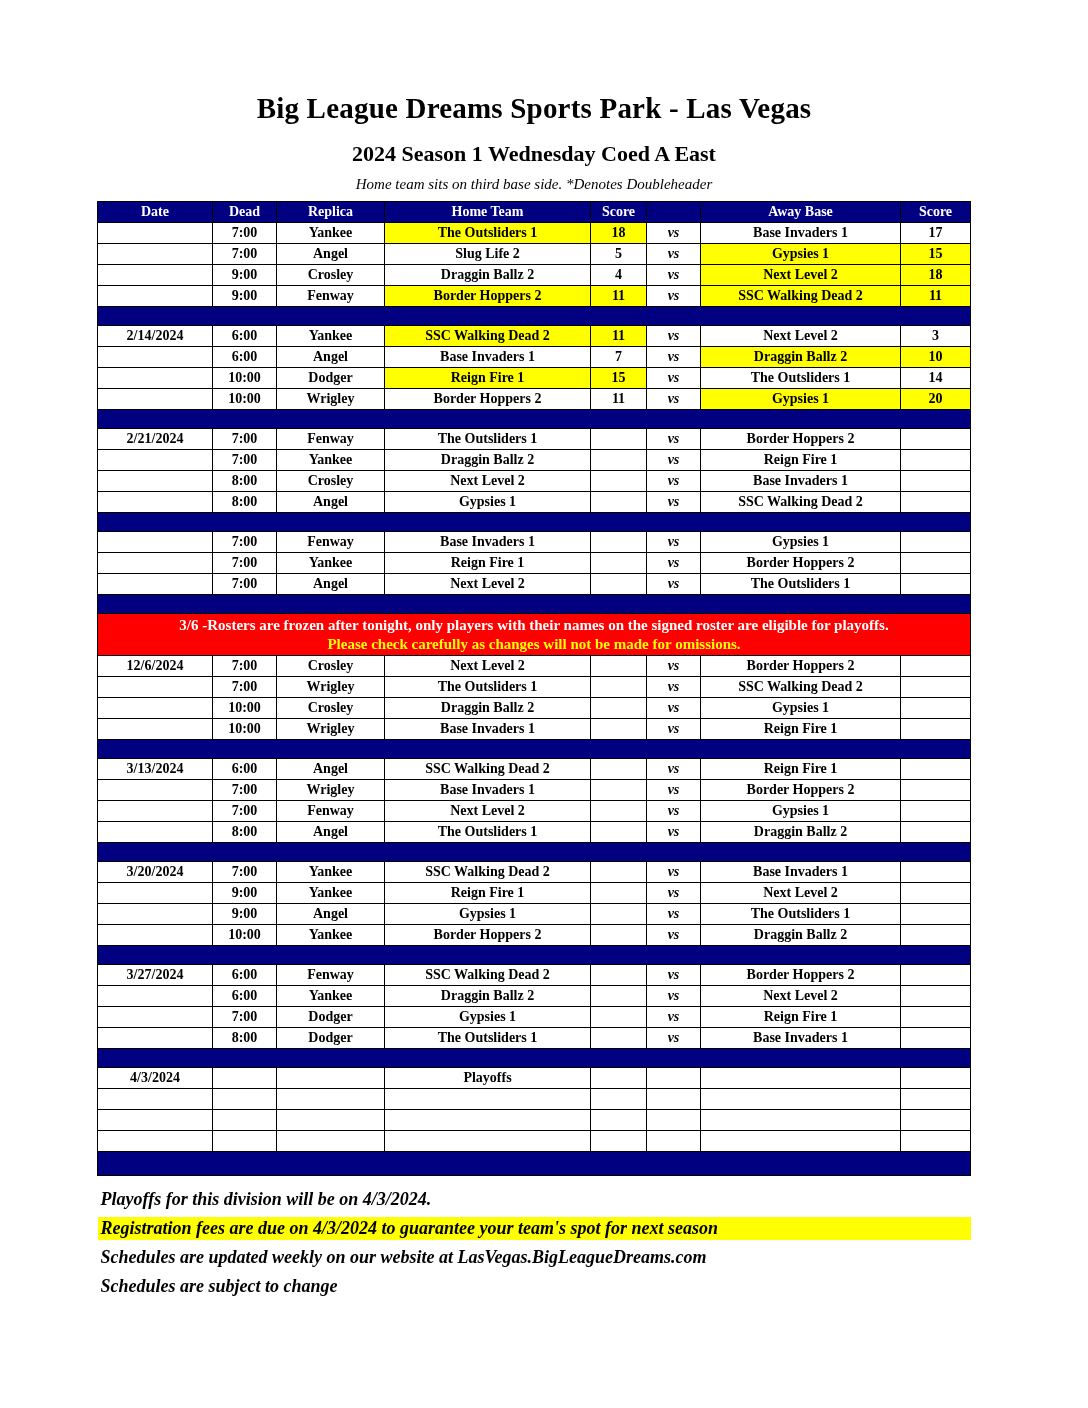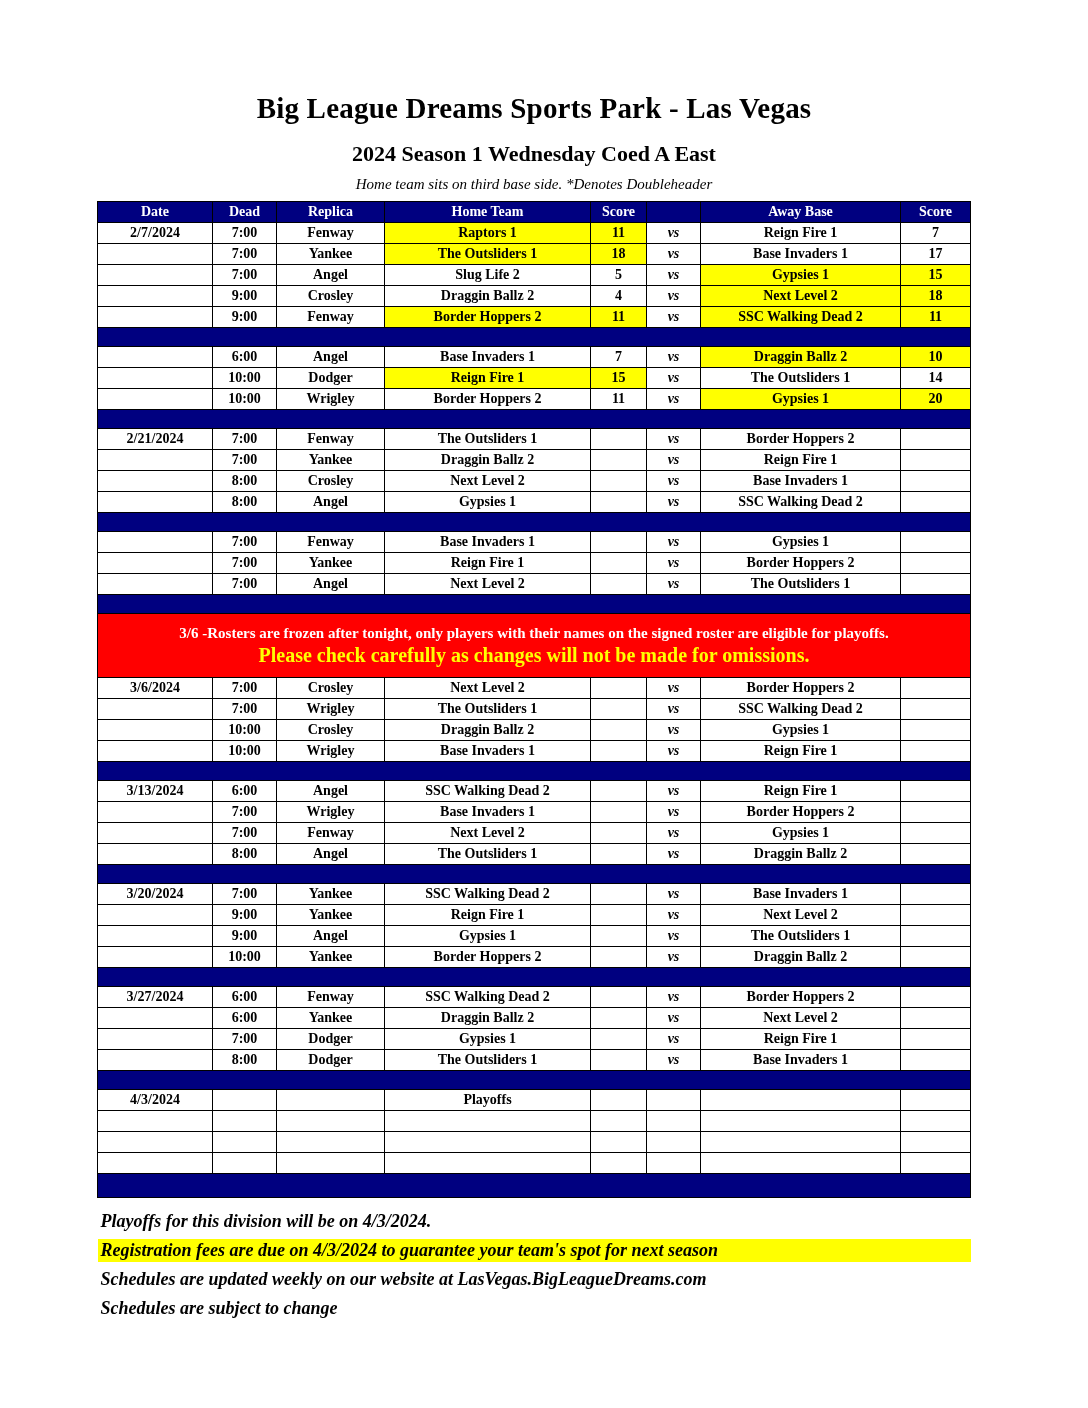--- a/index.html
+++ b/index.html
@@ -51,25 +51,25 @@
     background: var(--separator-bg, #000080);
     height: 19px;
     padding: 0;
   }
   tr.bigsep td { height: 24px; }
   td.vs { font-style: italic; font-size: 13px; }
   td.hl { background: var(--highlight, #FFFF00); }
   tr.notice td {
     background: var(--notice-bg, #FF0000);
     height: auto;
-    padding: 11px 0;
+    padding: 3px 0;
     white-space: normal;
   }
   .notice-line1 { color: var(--notice-text-primary, #fff); font-size: 15px; font-weight: bold; }
-  .notice-line2 { color: var(--notice-text-secondary, #FFFF00); font-size: 20px; font-weight: bold; margin-top: 2px; }
+  .notice-line2 { color: var(--notice-text-secondary, #FFFF00); font-size: 15px; font-weight: bold; margin-top: 2px; }
   .footer { width: 873px; margin: 12px auto 0; }
   .footer-line {
     font-size: 18px; font-weight: bold;
     margin-bottom: 6px; padding: 1px 3px; font-style: italic;
   }
   .footer-line.band { background: var(--highlight, #FFFF00); }
 </style>
 </head>
 <body>
 
@@ -97,30 +97,20 @@
         <th>Replica</th>
         <th>Home Team</th>
         <th>Score</th>
         <th></th>
         <th>Away Base</th>
         <th>Score</th>
       </tr>
     </thead>
     <tbody id="schedule-body">
         <tr>
-          <td>2/7/2024</td>
-          <td>7:00</td>
-          <td>Fenway</td>
-          <td class="hl">Raptors 1</td>
-          <td class="hl">11</td>
-          <td class="vs">vs</td>
-          <td>Reign Fire 1</td>
-          <td>7</td>
-        </tr>
-        <tr>
           <td></td>
           <td>7:00</td>
           <td>Yankee</td>
           <td class="hl">The Outsliders 1</td>
           <td class="hl">18</td>
           <td class="vs">vs</td>
           <td>Base Invaders 1</td>
           <td>17</td>
         </tr>
         <tr>
@@ -148,20 +138,30 @@
           <td>9:00</td>
           <td>Fenway</td>
           <td class="hl">Border Hoppers 2</td>
           <td class="hl">11</td>
           <td class="vs">vs</td>
           <td class="hl">SSC Walking Dead 2</td>
           <td class="hl">11</td>
         </tr>
         <tr class="sep">
           <td colspan="8"></td>
+        </tr>
+        <tr>
+          <td>2/14/2024</td>
+          <td>6:00</td>
+          <td>Yankee</td>
+          <td class="hl">SSC Walking Dead 2</td>
+          <td class="hl">11</td>
+          <td class="vs">vs</td>
+          <td>Next Level 2</td>
+          <td>3</td>
         </tr>
         <tr>
           <td></td>
           <td>6:00</td>
           <td>Angel</td>
           <td>Base Invaders 1</td>
           <td>7</td>
           <td class="vs">vs</td>
           <td class="hl">Draggin Ballz 2</td>
           <td class="hl">10</td>
@@ -265,21 +265,21 @@
         <tr class="sep">
           <td colspan="8"></td>
         </tr>
         <tr class="notice">
           <td colspan="8">
             <div class="notice-line1">3/6 -Rosters are frozen after tonight, only players with their names on the signed roster are eligible for playoffs.</div>
             <div class="notice-line2">Please check carefully as changes will not be made for omissions.</div>
           </td>
         </tr>
         <tr>
-          <td>3/6/2024</td>
+          <td>12/6/2024</td>
           <td>7:00</td>
           <td>Crosley</td>
           <td>Next Level 2</td>
           <td></td>
           <td class="vs">vs</td>
           <td>Border Hoppers 2</td>
           <td></td>
         </tr>
         <tr>
           <td></td>

